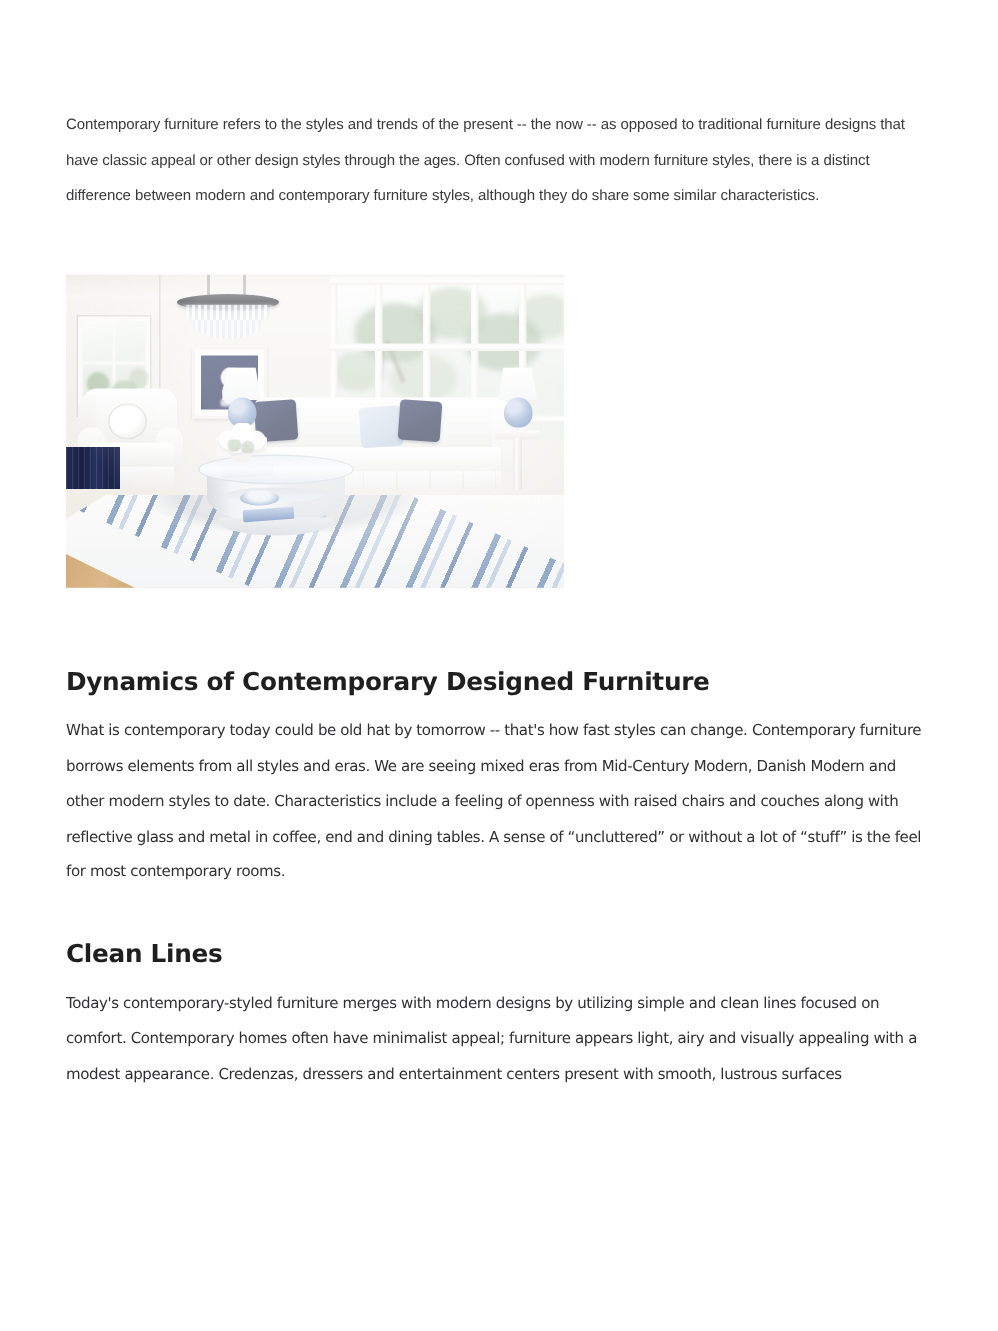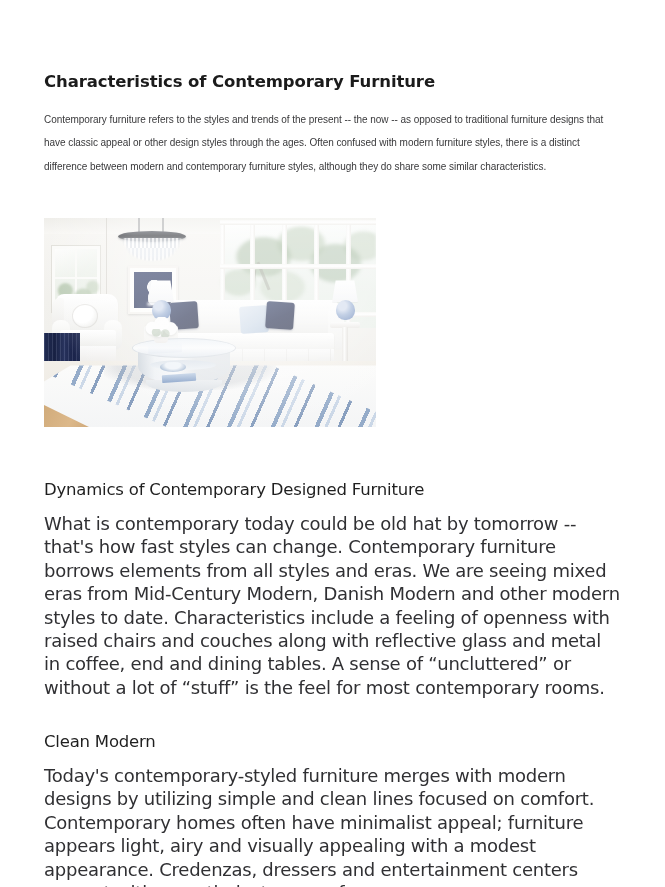--- a/index.html
+++ b/index.html
@@ -37,39 +37,39 @@
     font-size: 16.5px;
     font-weight: bold;
     color: #1b1b1b;
     margin: 0 0 15px 0;
     letter-spacing: -0.1px;
     line-height: 1.25;
   }
   h2.section-heading {
     font-family: "DejaVu Sans", sans-serif;
     font-size: 16.5px;
-    font-weight: normal;
+    font-weight: bold;
     color: #1f1f1f;
     margin: 0 0 11px 0;
     letter-spacing: -0.2px;
     line-height: 1.25;
   }
 
   
   p.body-text {
     font-family: "Liberation Sans", sans-serif;
     font-size: 10px;
     line-height: 23.6px;
     color: #39393b;
     margin: 0;
     letter-spacing: -0.05px;
   }
   p.body-text.alt {
     font-family: "DejaVu Sans", sans-serif;
-    font-size: 18px;
+    font-size: 10px;
     line-height: 23.4px;
     color: #303033;
     letter-spacing: -0.25px;
   }
 
   .spacer-after-intro { height: 40px; }
   .spacer-after-figure { height: 53px; }
   .spacer-after-dynamics { height: 33px; }
 
   
@@ -484,21 +484,20 @@
     background: radial-gradient(ellipse at 62% 22%, rgba(255,255,255,.42) 0 42%, transparent 72%);
     pointer-events:none;
   }
 </style>
 </head>
 <body>
 
 <div class="page">
   <div class="content">
 
-    <h1 class="doc-title">Characteristics of Contemporary Furniture</h1>
 
     <p class="body-text">Contemporary furniture refers to the styles and trends of the present -- the now -- as opposed to traditional furniture designs that have classic appeal or other design styles through the ages. Often confused with modern furniture styles, there is a distinct difference between modern and contemporary furniture styles, although they do share some similar characteristics.</p>
 
     <div class="spacer-after-intro"></div>
 
     <div class="figure-wrap">
       <div class="photo">
 
         <div class="wall"></div>
         <div class="ceiling"></div>
@@ -592,18 +591,18 @@
     </div>
 
     <div class="spacer-after-figure"></div>
 
     <h2 class="section-heading">Dynamics of Contemporary Designed Furniture</h2>
 
     <p class="body-text alt">What is contemporary today could be old hat by tomorrow -- that's how fast styles can change. Contemporary furniture borrows elements from all styles and eras. We are seeing mixed eras from Mid-Century Modern, Danish Modern and other modern styles to date. Characteristics include a feeling of openness with raised chairs and couches along with reflective glass and metal in coffee, end and dining tables. A sense of “uncluttered” or without a lot of “stuff” is the feel for most contemporary rooms.</p>
 
     <div class="spacer-after-dynamics"></div>
 
-    <h2 class="section-heading">Clean Modern</h2>
+    <h2 class="section-heading">Clean Lines</h2>
 
     <p class="body-text alt">Today's contemporary-styled furniture merges with modern designs by utilizing simple and clean lines focused on comfort. Contemporary homes often have minimalist appeal; furniture appears light, airy and visually appealing with a modest appearance. Credenzas, dressers and entertainment centers present with smooth, lustrous surfaces</p>
 
   </div>
 </div>
 
 </body></html>

